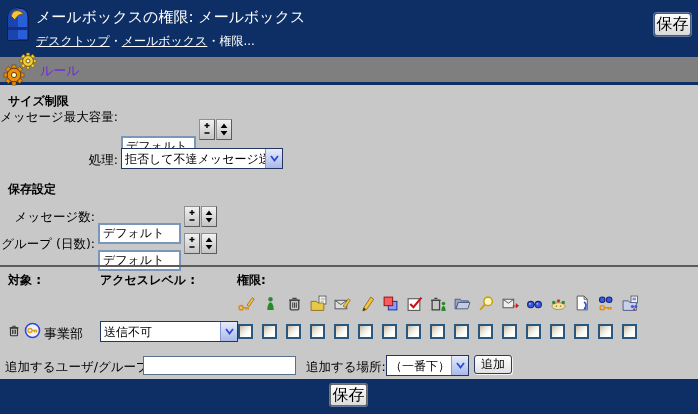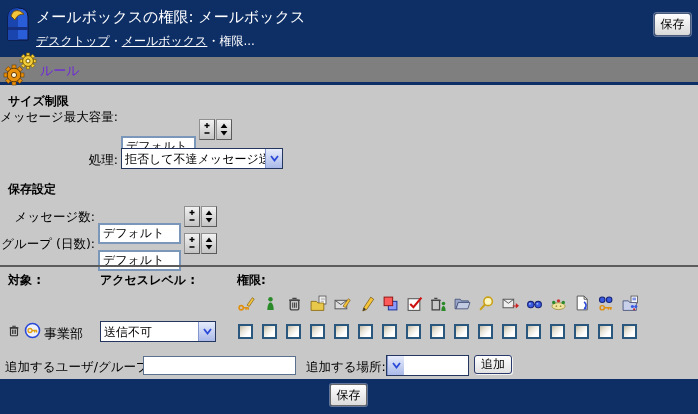--- a/index.html
+++ b/index.html
@@ -6,21 +6,21 @@
   html,body { width:698px; height:414px; }
   body { font-family:"DejaVu Sans","Liberation Sans",sans-serif; background:#c8c8c8; position:relative; overflow:hidden; }
   .abs { position:absolute; }
 
   
   .header { left:0; top:0; width:698px; height:57px; background:#0e2f66; }
   .page-title { left:36px; top:8px; color:#fff; font-size:15px; white-space:nowrap; }
   .breadcrumb { left:36px; top:33px; color:#fff; font-size:12px; white-space:nowrap; }
   .breadcrumb a { color:#fff; text-decoration:underline; cursor:pointer; }
   .btn { background:linear-gradient(#ffffff,#d9d9d9); border:1px solid #4a5a7a; border-radius:3px;
-         font-size:12px; color:#000; text-align:center; cursor:pointer;
+         font-size:16px; color:#000; text-align:center; cursor:pointer;
          box-shadow:0 0 0 1px rgba(255,255,255,.35); font-family:Liberation Serif, serif; }
   .save-top { left:654px; top:13px; width:37px; height:23px; }
 
   
   .toolbar { left:0; top:57px; width:698px; height:28px; background:#7f7f7f; border-bottom:3px solid #0e2f66; }
   .toolbar-label { left:40px; top:62px; color:#6d28d9; font-size:13px; }
   .gears { left:2px; top:50px; width:38px; height:38px; z-index:3; }
 
   
   .sec-head { font-weight:bold; font-size:12px; color:#000; white-space:nowrap; }
@@ -293,21 +293,21 @@
   <rect x="4" y="5" width="8" height="9" rx="1" fill="none" stroke="#333" stroke-width="1.3"></rect>
   <path d="M3 5 H13 M6 3.2 H10" stroke="#333" stroke-width="1.3" fill="none"></path>
   <path d="M6.3 7 V12 M8 7 V12 M9.7 7 V12" stroke="#333" stroke-width="1" fill="none"></path>
 </svg>
 <svg class="abs badge-icon" style="left:24px;top:322px" viewBox="0 0 17 17">
   <circle cx="8.5" cy="8.5" r="7" fill="#eef1fb" stroke="#2b49d8" stroke-width="1.6"></circle>
   <circle cx="6" cy="8.5" r="2" fill="none" stroke="#e0a010" stroke-width="1.3"></circle>
   <path d="M8 8.5 H13 M10.6 8.5 V10.4 M12.6 8.5 V10.4" stroke="#e0a010" stroke-width="1.3" fill="none"></path>
 </svg>
 <div class="abs lbl-l" style="left:44px;top:325px;font-size:13px">事業部</div>
-<div class="abs sel" style="left:100px;top:321px;width:116px;height:21px">
+<div class="abs sel" style="left:100px;top:321px;width:138px;height:21px">
   <span class="txt">送信不可</span>
   <span class="arrow">
       <svg viewBox="0 0 9 7">
         <path d="M1 1 L4.5 5.5 L8 1" stroke="#2b49d8" stroke-width="1.8" fill="none"></path>
       </svg>
     </span>
 </div>
 <div class="abs cb-row">
     <span class="cb"></span>
     <span class="cb"></span>
@@ -325,20 +325,21 @@
     <span class="cb"></span>
     <span class="cb"></span>
     <span class="cb"></span>
     <span class="cb"></span>
   </div>
 
 <div class="abs lbl-l" style="left:5px;top:359px">追加するユーザ/グループ:</div>
 <input class="abs tin2" style="left: 143px; top: 356px; width: 153px; height: 19px;" value="">
 <div class="abs lbl-l" style="left:306px;top:359px">追加する場所:</div>
 <div class="abs sel" style="left:386px;top:355px;width:83px;height:21px">
+  <span class="txt" style="text-align:center">（一番下）</span>
   <span class="arrow">
       <svg viewBox="0 0 9 7">
         <path d="M1 1 L4.5 5.5 L8 1" stroke="#2b49d8" stroke-width="1.8" fill="none"></path>
       </svg>
     </span>
 </div>
 <button class="abs add-btn" style="left:474px;top:355px;width:38px;height:19px">追加</button>
 
 <div class="abs footer"></div>
 <button class="abs btn save-bottom">保存</button>

